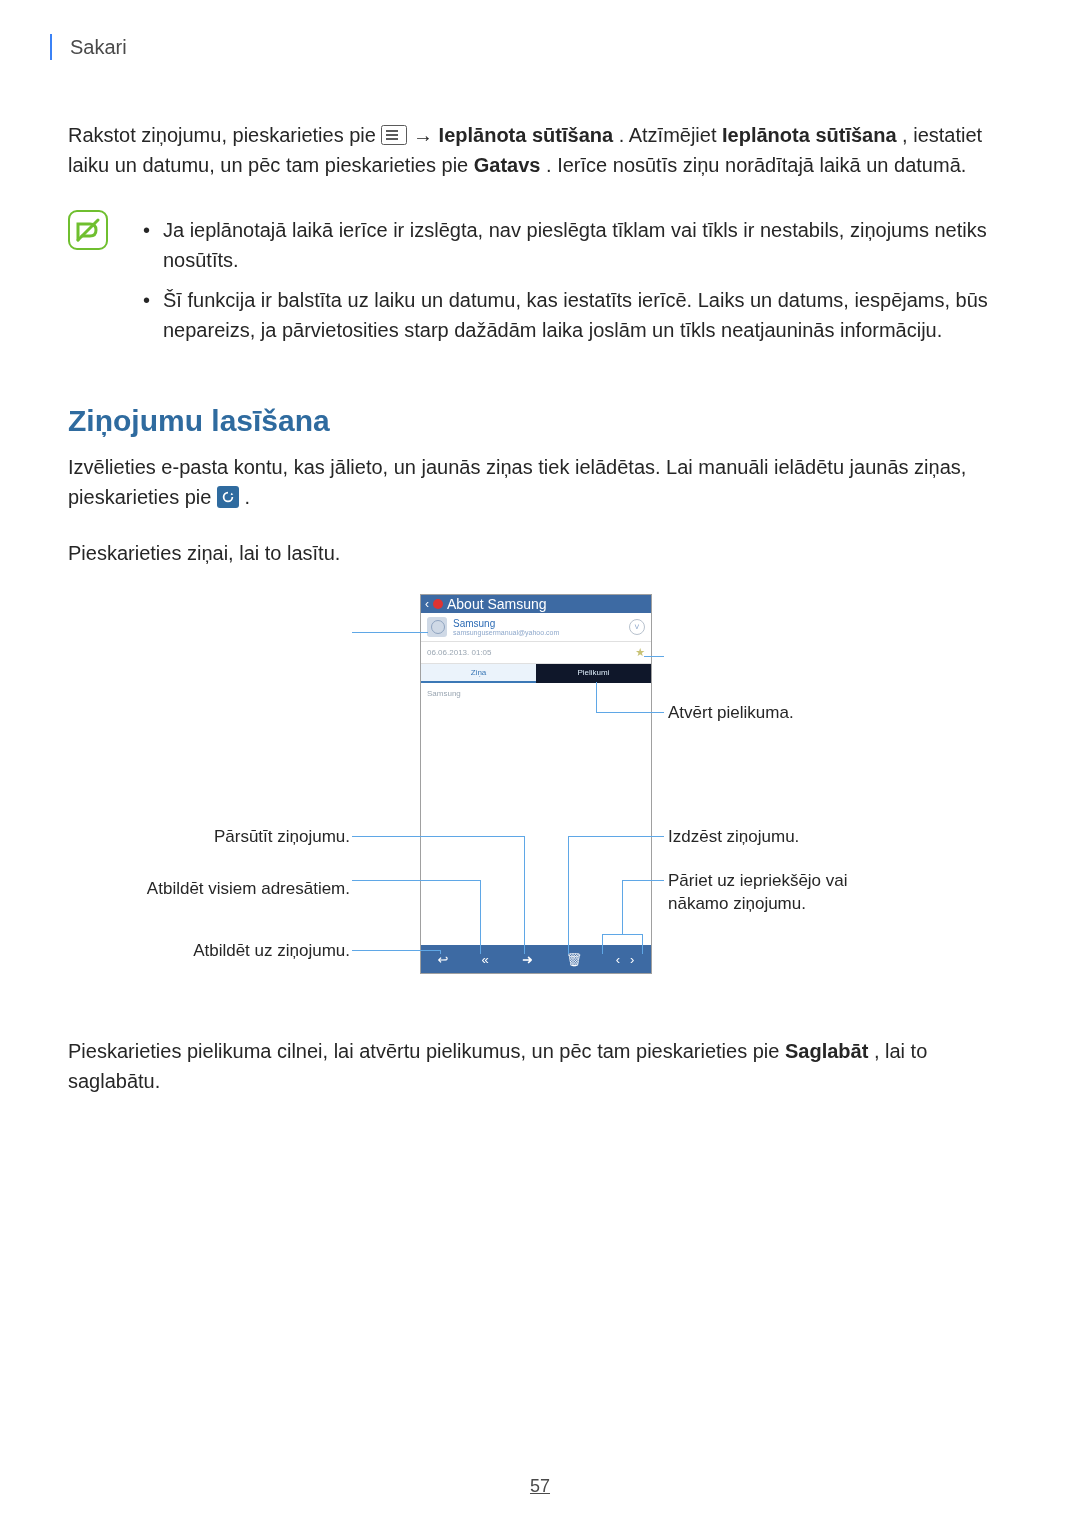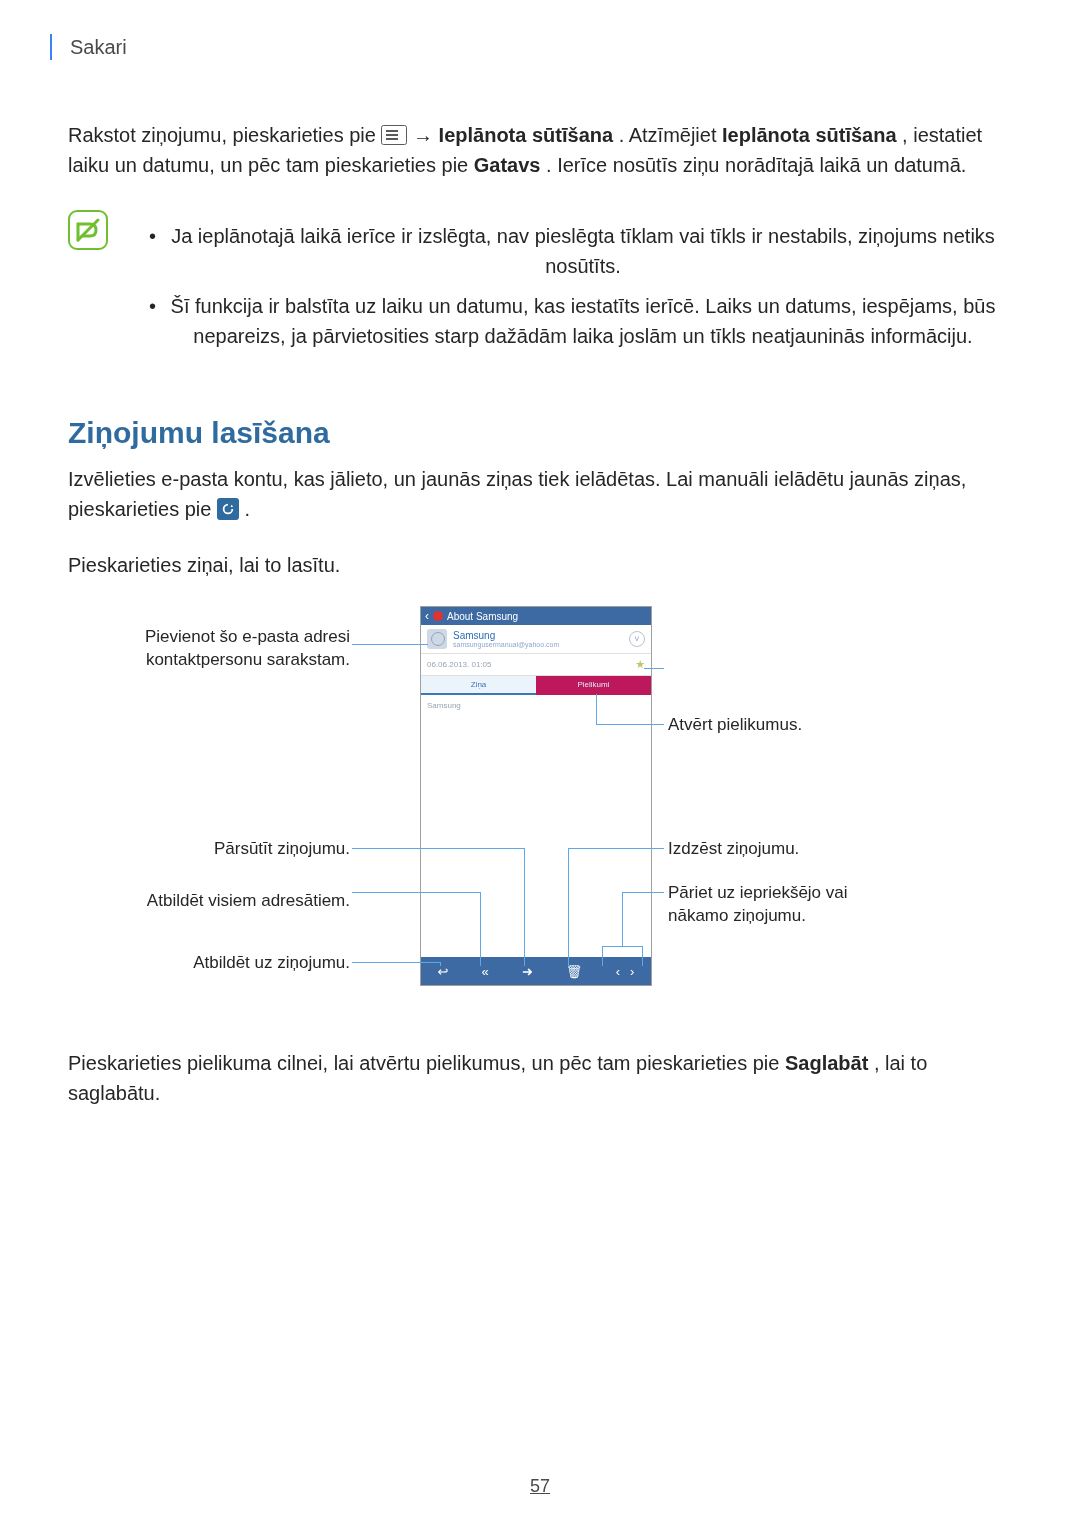--- a/index.html
+++ b/index.html
@@ -48,24 +48,23 @@
     width: 40px;
     height: 40px;
     flex: 0 0 40px;
     margin-right: 24px;
     margin-top: 4px;
   }
   .note-icon svg { width: 100%; height: 100%; }
   ul.note-list {
     list-style: none;
     padding: 0;
-    margin: 15px;
+    margin: 9px;
     font-size: 20px;
     line-height: 1.5;
-    text-align: center;
   }
   ul.note-list li {
     position: relative;
     padding-left: 22px;
     margin-bottom: 10px;
   }
   ul.note-list li:before {
     content: "•";
     position: absolute;
     left: 2px;
@@ -117,21 +116,21 @@
     display: flex;
     align-items: center;
     color: #fff;
     gap: 4px;
     padding: 0 4px;
   }
   .ph-topbar .back { font-size: 12px; }
   .ph-topbar .dot {
     width: 10px; height: 10px; border-radius: 50%; background:#d33;
   }
-  .ph-topbar .title { font-size: 10px; text-align: center; }
+  .ph-topbar .title { font-size: 14px; text-align: center; }
   .ph-sender {
     display: flex;
     align-items: center;
     padding: 4px 6px;
     border-bottom: 1px solid #e0e0e0;
     position: relative;
   }
   .ph-avatar {
     width: 20px; height: 20px;
     background: #cfd9e6;
@@ -171,21 +170,21 @@
   .ph-tabs {
     display: flex;
     text-align: center;
     font-size: 8px;
   }
   .ph-tabs div {
     flex: 1;
     padding: 4px 0;
   }
   .ph-tabs .active { background:#ebf3fb; color:#3b78b6; border-bottom:2px solid #3b78b6; }
-  .ph-tabs .inactive { background:#be185d; color:#dcebf8; }
+  .ph-tabs .inactive { background:#0f172a; color:#dcebf8; }
   .ph-body {
     padding: 6px;
     font-size: 8px;
     color:#9aa6b2;
     height: 256px;
   }
   .ph-bottombar {
     position: absolute;
     bottom: 0; left: 0; right: 0;
     height: 28px;
@@ -298,38 +297,37 @@
         <span>«</span>
         <span>➜</span>
         <span>🗑</span>
         <span class="group">
           <span style="margin-right:10px;">‹</span>
           <span>›</span>
         </span>
       </div>
     </div>
 
-    <div class="co-label left" style="left:-130px; top:20px;">Pievienot šo e-pasta adresi kontaktpersonu sarakstam.</div>
     <div class="co-line" style="left:112px; top:38px; width:76px; height:1px;"></div>
 
     <div class="co-label left" style="left:-130px; top:232px;">Pārsūtīt ziņojumu.</div>
     <div class="co-line" style="left:112px; top:242px; width:172px; height:1px;"></div>
     <div class="co-line" style="left:284px; top:242px; width:1px; height:118px;"></div>
 
     <div class="co-label left" style="left:-130px; top:276px;margin-top:8px;">Atbildēt visiem adresātiem.</div>
     <div class="co-line" style="left:112px; top:286px; width:128px; height:1px;"></div>
     <div class="co-line" style="left:240px; top:286px; width:1px; height:74px;"></div>
 
     <div class="co-label left" style="left:-130px; top:346px;">Atbildēt uz ziņojumu.</div>
     <div class="co-line" style="left:112px; top:356px; width:88px; height:1px;"></div>
     <div class="co-line" style="left:200px; top:356px; width:1px; height:4px;"></div>
 
     <div class="co-line" style="left:404px; top:62px; width:20px; height:1px;"></div>
 
-    <div class="co-label" style="left:428px; top:108px;">Atvērt pielikumus.</div>
+    <div class="co-label" style="left:428px; top:108px;">Atvērt pielikuma.</div>
     <div class="co-line" style="left:356px; top:88px; width:1px; height:30px;"></div>
     <div class="co-line" style="left:356px; top:118px; width:68px; height:1px;"></div>
 
     <div class="co-label" style="left:428px; top:232px;">Izdzēst ziņojumu.</div>
     <div class="co-line" style="left:328px; top:242px; width:96px; height:1px;"></div>
     <div class="co-line" style="left:328px; top:242px; width:1px; height:118px;"></div>
 
     <div class="co-label" style="left:428px; top:276px;">Pāriet uz iepriekšējo vai nākamo ziņojumu.</div>
     <div class="co-line" style="left:382px; top:286px; width:42px; height:1px;"></div>
     <div class="co-line" style="left:382px; top:286px; width:1px; height:54px;"></div>

